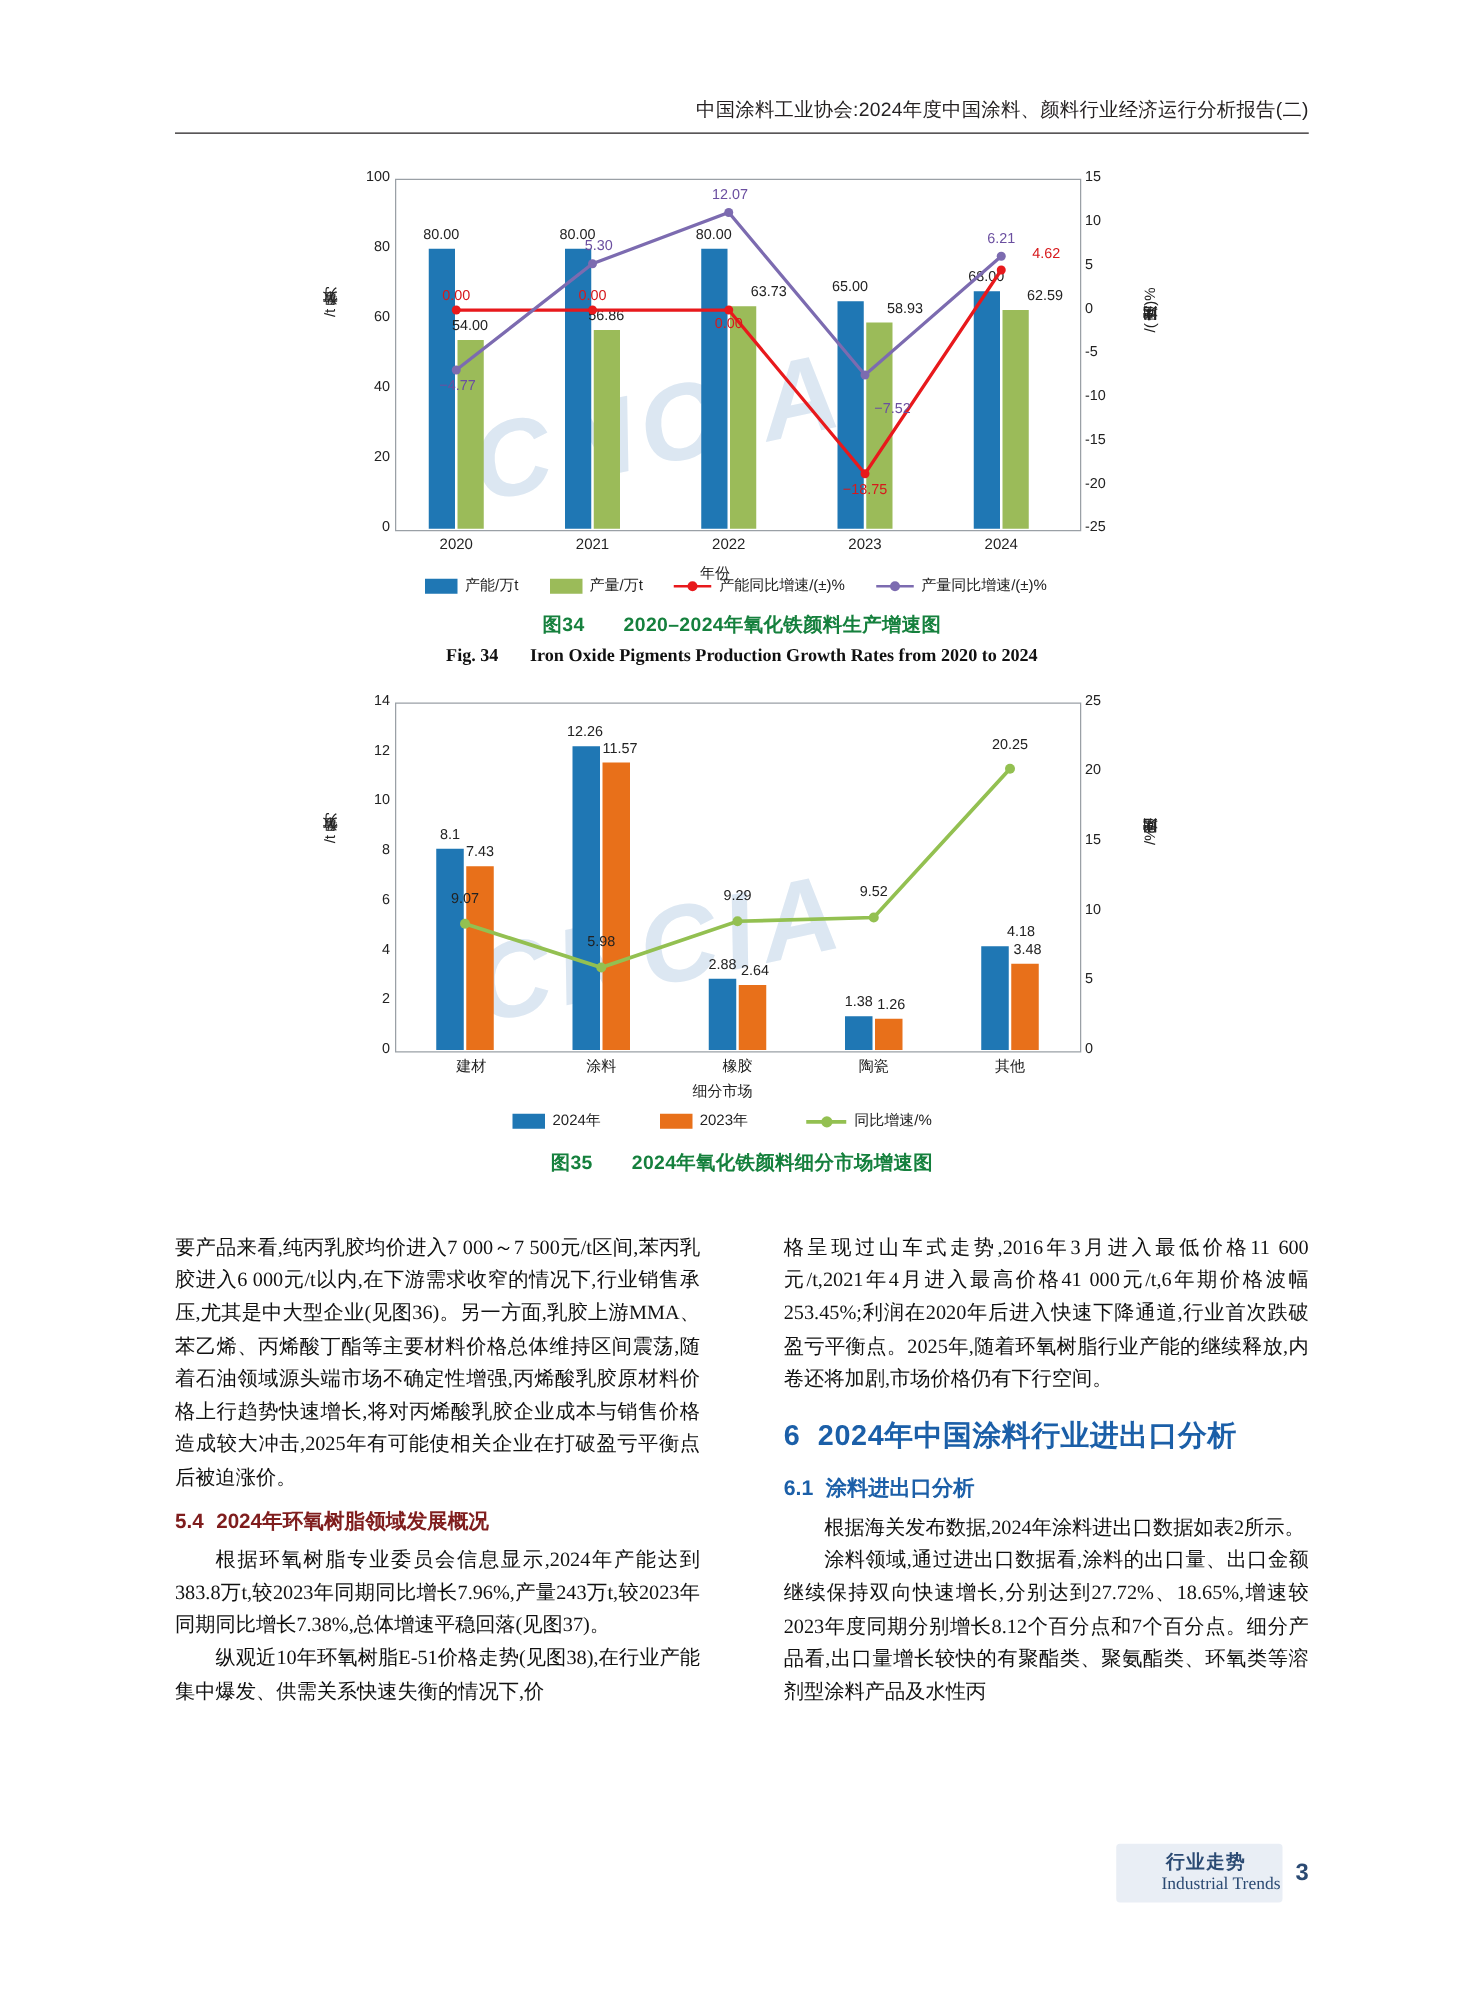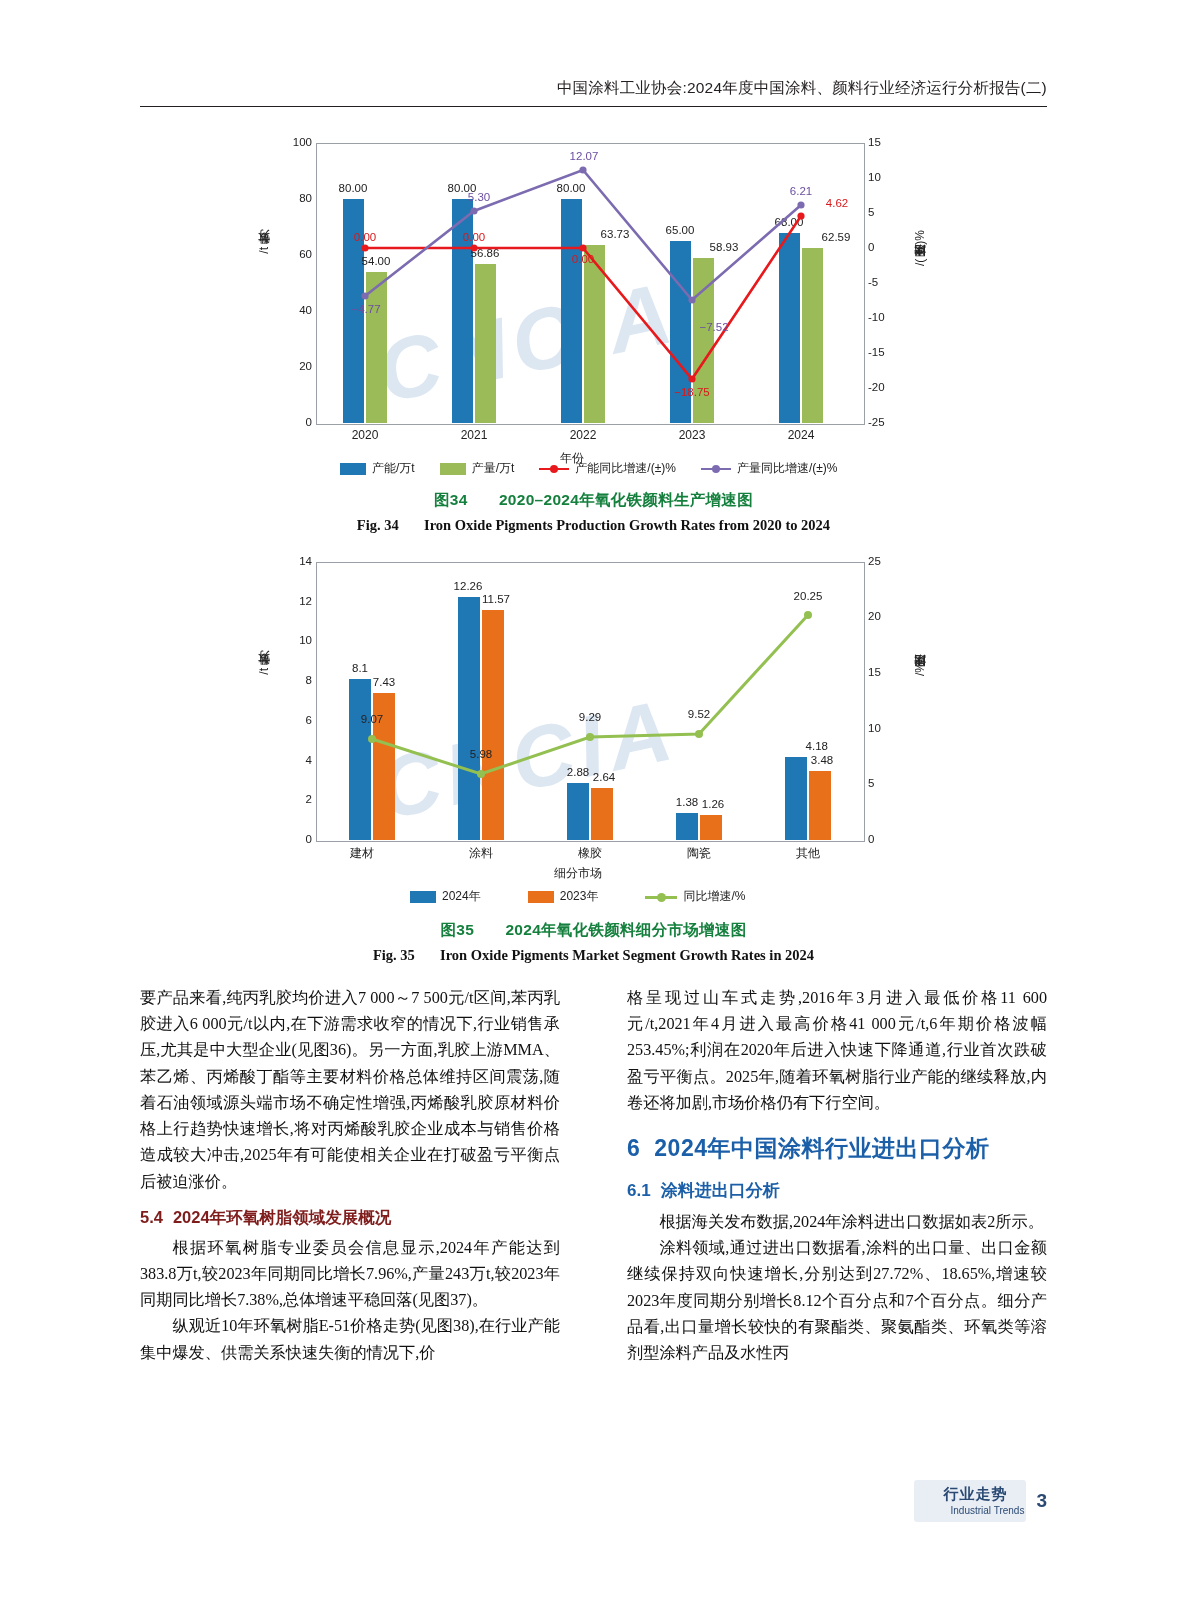--- a/index.html
+++ b/index.html
@@ -99,21 +99,21 @@
     position:absolute;right:140px;bottom:78px;display:flex;align-items:center;gap:10px;
   }
   .footer-tag{
     background:#e9eef5;border-radius:3px;padding:5px 2px 6px 12px;text-align:center;
   }
   .footer-tag .cn{
     font-family:"Liberation Sans", sans-serif;font-weight:bold;font-size:15px;color:#2b4a73;
     letter-spacing:1px;display:block;
   }
   .footer-tag .en{
-    font-family:Liberation Sans, sans-serif;font-size:10px;color:#2b4a73;display:block;margin-top:1px;margin-left:24px;
+    font-family:Liberation Serif, serif;font-size:14px;color:#2b4a73;display:block;margin-top:1px;margin-left:24px;
   }
   .pageno{
     font-family:"Liberation Sans", sans-serif;font-size:19px;color:#2b4a73;font-weight:bold;
   }
 </style>
 </head>
 <body>
 
 <div class="page">
 
@@ -305,21 +305,21 @@
         <circle cx="559" cy="184" r="4" fill="#93c051"></circle>
         <circle cx="668" cy="65" r="4" fill="#93c051"></circle>
       </svg>
 
       <div class="dlabel" style="left:200px;top:163px;width:64px;">9.07</div>
       <div class="dlabel" style="left:309px;top:198px;width:64px;">5.98</div>
       <div class="dlabel" style="left:418px;top:161px;width:64px;">9.29</div>
       <div class="dlabel" style="left:527px;top:158px;width:64px;">9.52</div>
       <div class="dlabel" style="left:636px;top:40px;width:64px;">20.25</div>
 
-      <div class="tickx" style="left:192px;top:295px;width:60px;">建材</div>
+      <div class="tickx" style="left:207px;top:295px;width:60px;">建材</div>
       <div class="tickx" style="left:311px;top:295px;width:60px;">涂料</div>
       <div class="tickx" style="left:420px;top:295px;width:60px;">橡胶</div>
       <div class="tickx" style="left:529px;top:295px;width:60px;">陶瓷</div>
       <div class="tickx" style="left:638px;top:295px;width:60px;">其他</div>
     </div>
 
     <div class="legend" style="left:270px;top:338px;">
       <span class="legend-item" style="margin-right:40px;">
         <span class="sw" style="background:#1f77b4;"></span>
         <span>2024年</span>
@@ -335,25 +335,20 @@
         </span>
         <span>同比增速/%</span>
       </span>
     </div>
 
     <div class="chart-title-cn" style="position:absolute;left:0;top:370px;width:907px;">
       <span>图35</span>
       <span style="display:inline-block;width:22px;"></span>
       <span>2024年氧化铁颜料细分市场增速图</span>
     </div>
-    <div class="chart-title-en" style="position:absolute;left:0;top:394px;width:907px;">
-      <span>Fig. 35</span>
-      <span style="display:inline-block;width:18px;"></span>
-      <span>Iron Oxide Pigments Market Segment Growth Rates in 2024</span>
-    </div>
   </div>
 
   <div class="col" style="left:140px;top:985px;">
     <p style="text-indent:0;">要产品来看,纯丙乳胶均价进入7 000～7 500元/t区间,苯丙乳胶进入6 000元/t以内,在下游需求收窄的情况下,行业销售承压,尤其是中大型企业(见图36)。另一方面,乳胶上游MMA、苯乙烯、丙烯酸丁酯等主要材料价格总体维持区间震荡,随着石油领域源头端市场不确定性增强,丙烯酸乳胶原材料价格上行趋势快速增长,将对丙烯酸乳胶企业成本与销售价格造成较大冲击,2025年有可能使相关企业在打破盈亏平衡点后被迫涨价。</p>
     <div class="h5">
       <span class="num">5.4</span><span>2024年环氧树脂领域发展概况</span>
     </div>
     <p>根据环氧树脂专业委员会信息显示,2024年产能达到383.8万t,较2023年同期同比增长7.96%,产量243万t,较2023年同期同比增长7.38%,总体增速平稳回落(见图37)。</p>
     <p>纵观近10年环氧树脂E-51价格走势(见图38),在行业产能集中爆发、供需关系快速失衡的情况下,价</p>
   </div>

